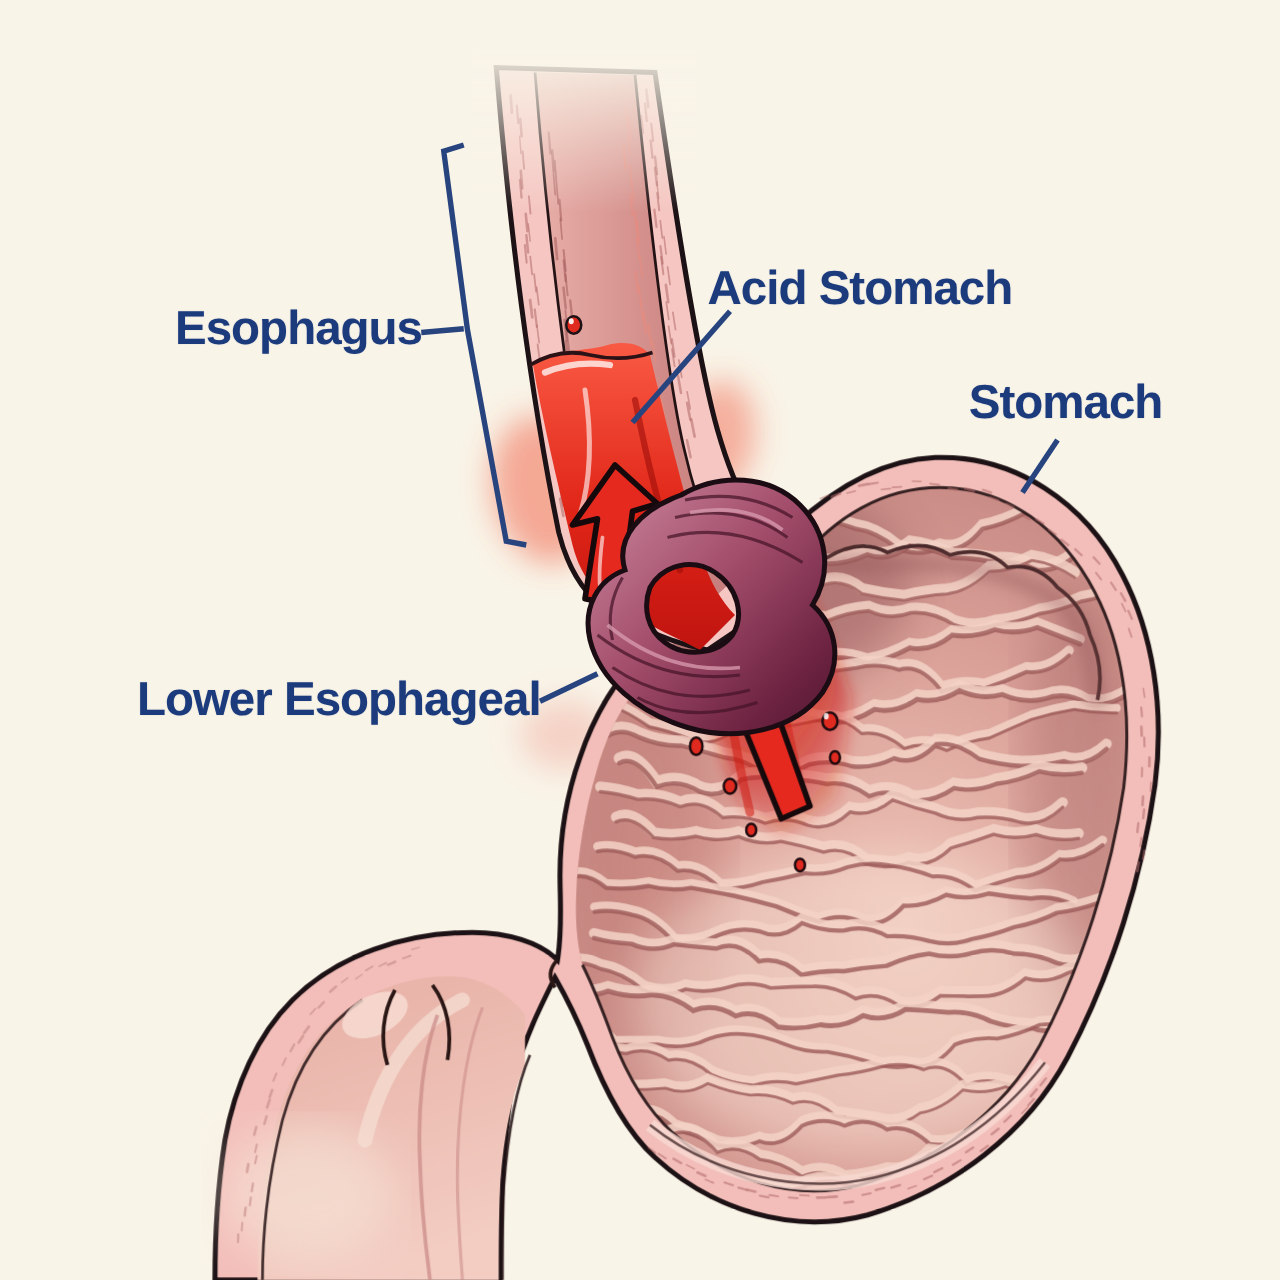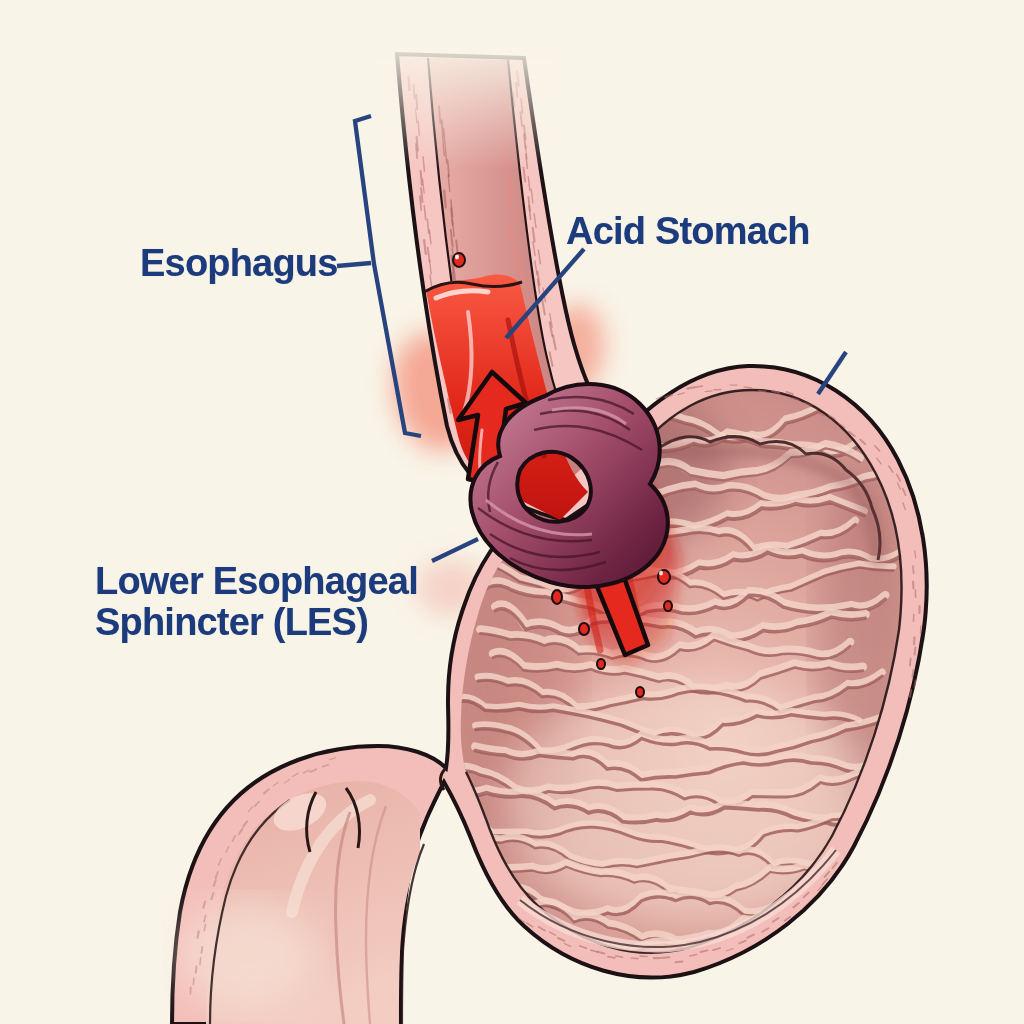--- a/index.html
+++ b/index.html
@@ -3,21 +3,21 @@
 <meta charset="utf-8">
 <style>
   html,body{margin:0;padding:0;}
   body{width:1024px;height:1024px;overflow:hidden;background:#F9F4E8;
        font-family:"Liberation Sans","DejaVu Sans",sans-serif;}
   .stage{position:relative;width:1024px;height:1024px;border-radius:27px;}
   .stage svg{position:absolute;left:0;top:0;}
   .lbl{position:absolute;color:#1C3B7D;font-weight:bold;font-size:38px;
        letter-spacing:-0.8px;line-height:41px;white-space:nowrap;
        text-shadow:0 0 1px rgba(28,59,125,.25);}
-  .lbl.center{text-align:left;white-space:normal;margin-top:21px;}
+  .lbl.center{text-align:center;white-space:normal;}
 </style>
 </head>
 <body>
 
 <div class="stage">
 <svg width="1024" height="1024" viewBox="0 0 1024 1024">
   <defs>
     <filter id="b6">
           <feGaussianBlur stdDeviation="6"></feGaussianBlur>
         </filter>
@@ -468,17 +468,17 @@
     <path d="M337,266 L371,263"></path>
     <path d="M371,116 L355,121 L374,264 L405,433 L421,436"></path>
     <path d="M584,249 L506,338"></path>
     <path d="M846,352 L818,394"></path>
     <path d="M432,561 L478,539"></path>
   </g>
 </svg>
 
 <div class="lbl" style="left:140px;top:243px;width:196px;text-align:right;">Esophagus</div>
 <div class="lbl" style="left:566px;top:211px;">Acid Stomach</div>
+<div class="lbl" style="left:775px;top:302px;">Stomach</div>
 <div class="lbl center" style="left:95px;top:540px;width:352px;">
   <span>Lower Esophageal</span><br>
-  <span>Sphincter (LES)</span>
 </div>
 </div>
 
 </body></html>

